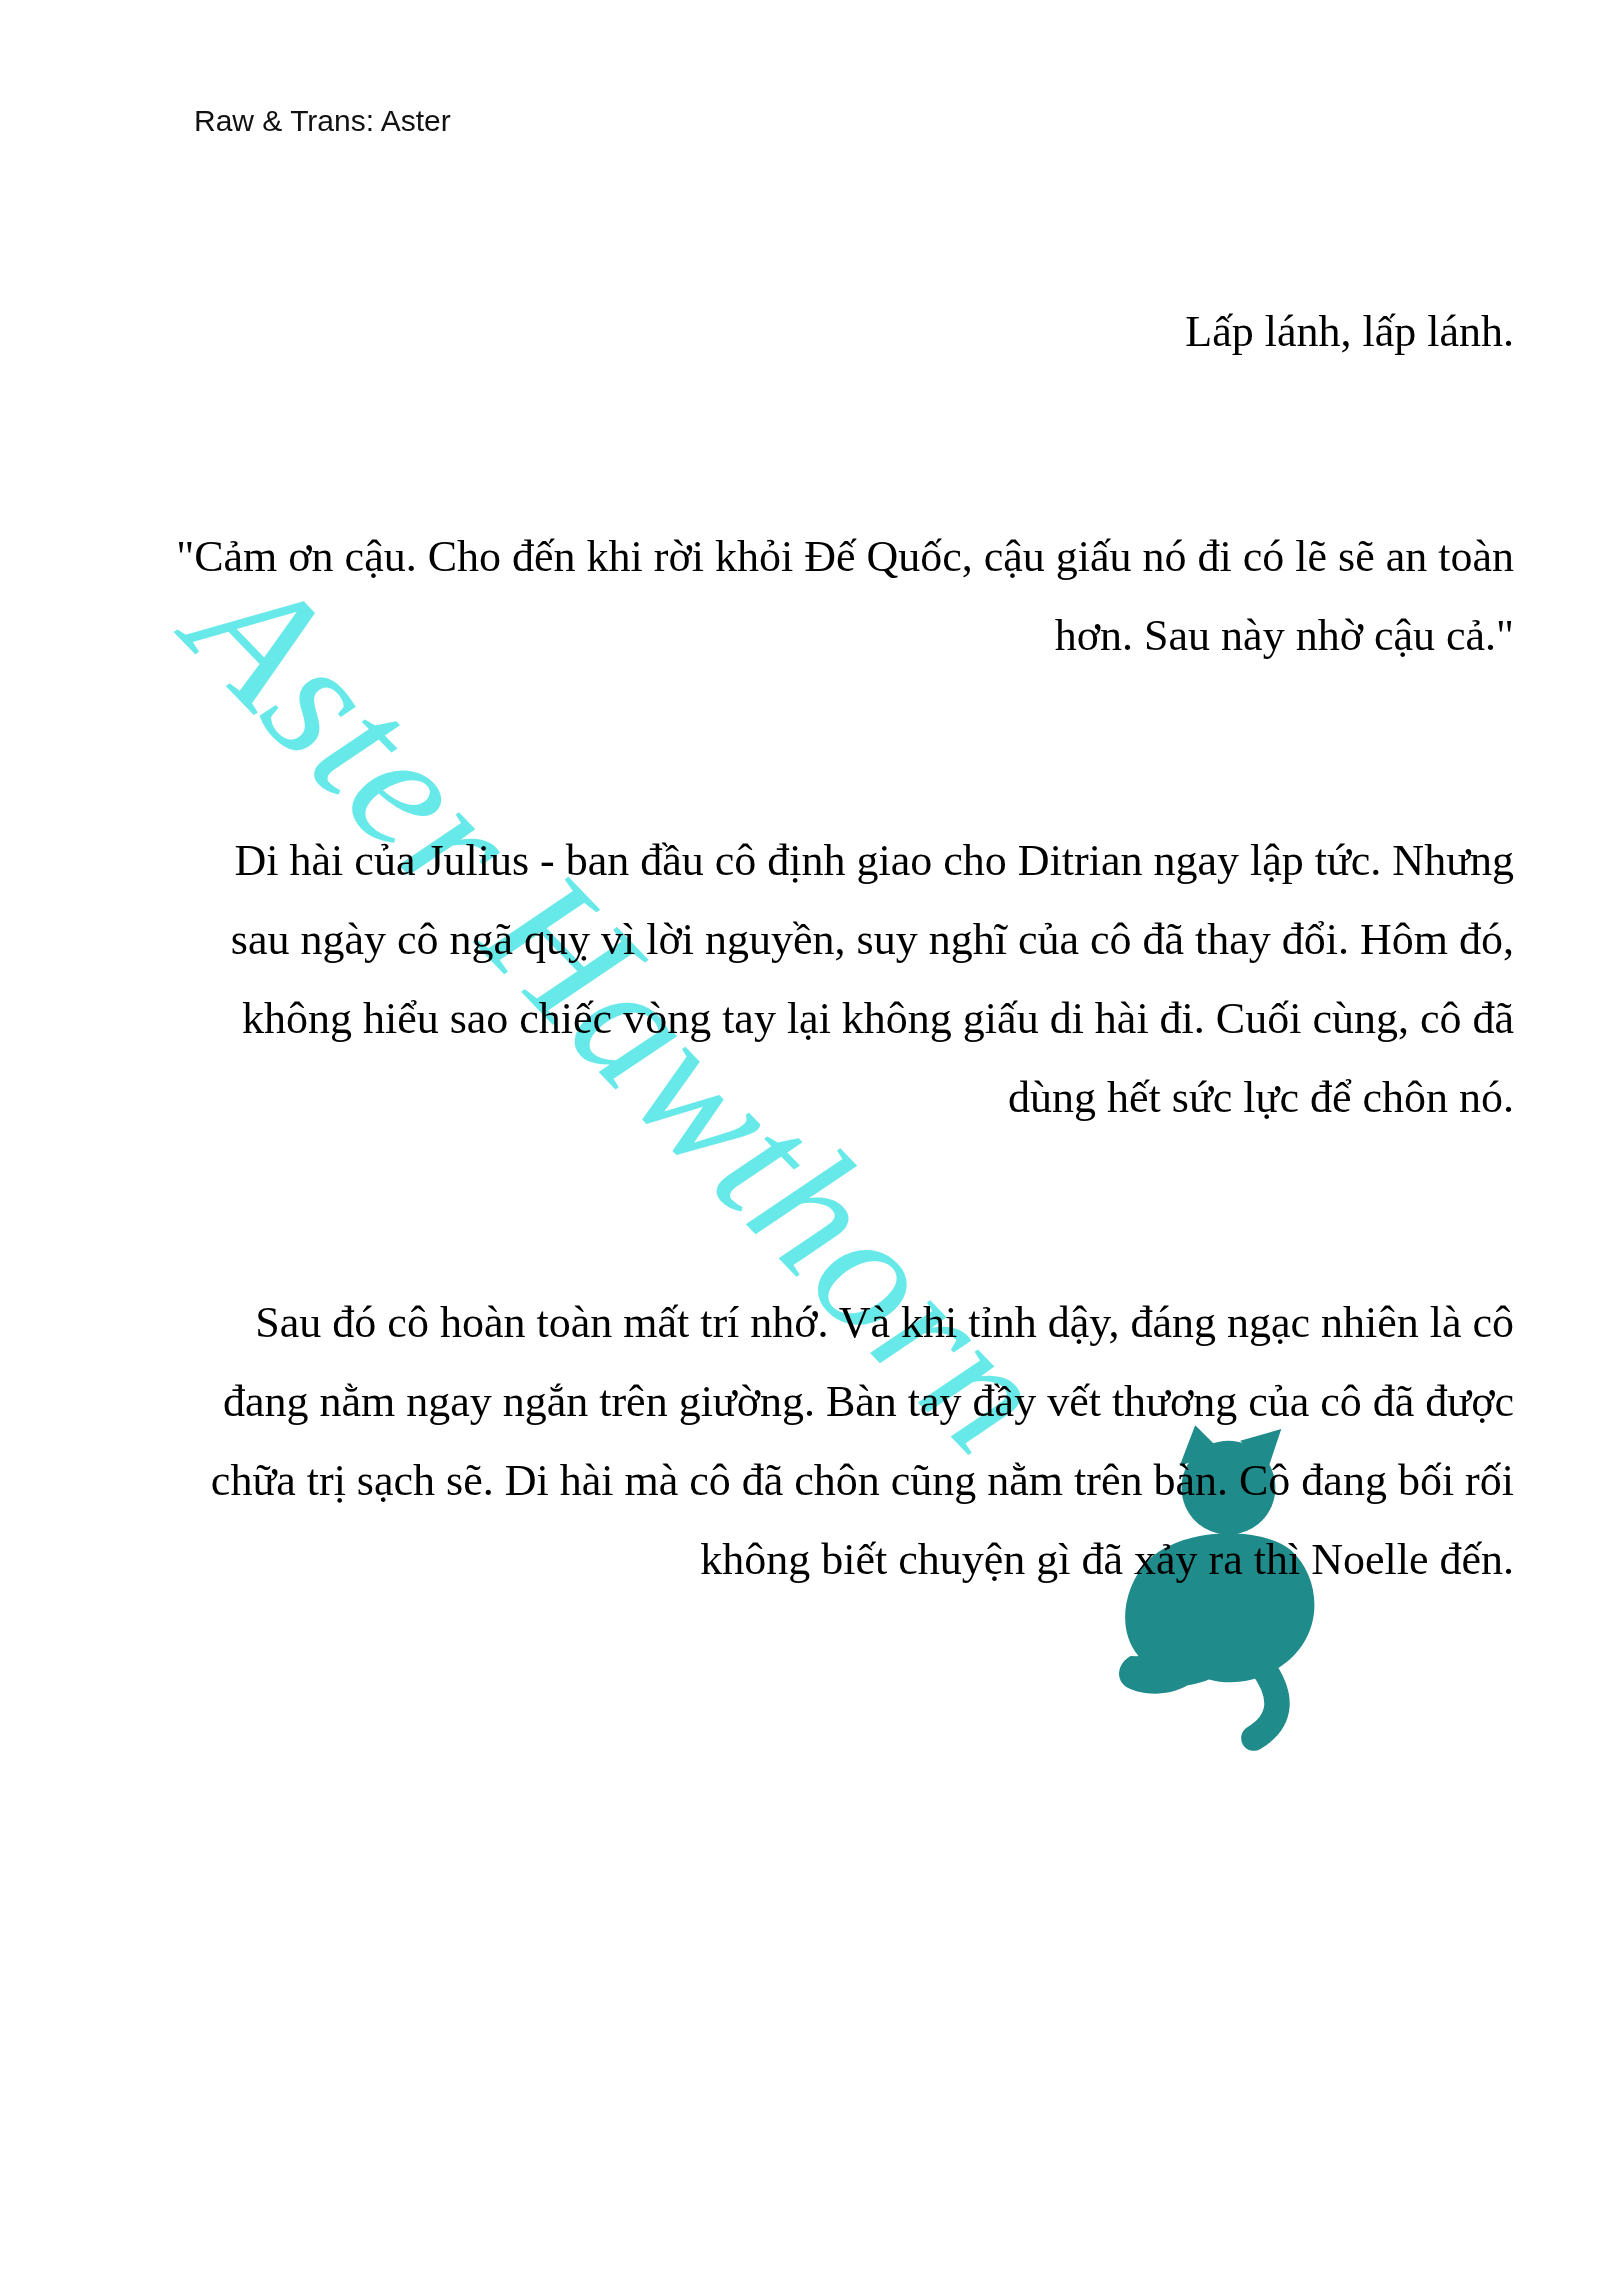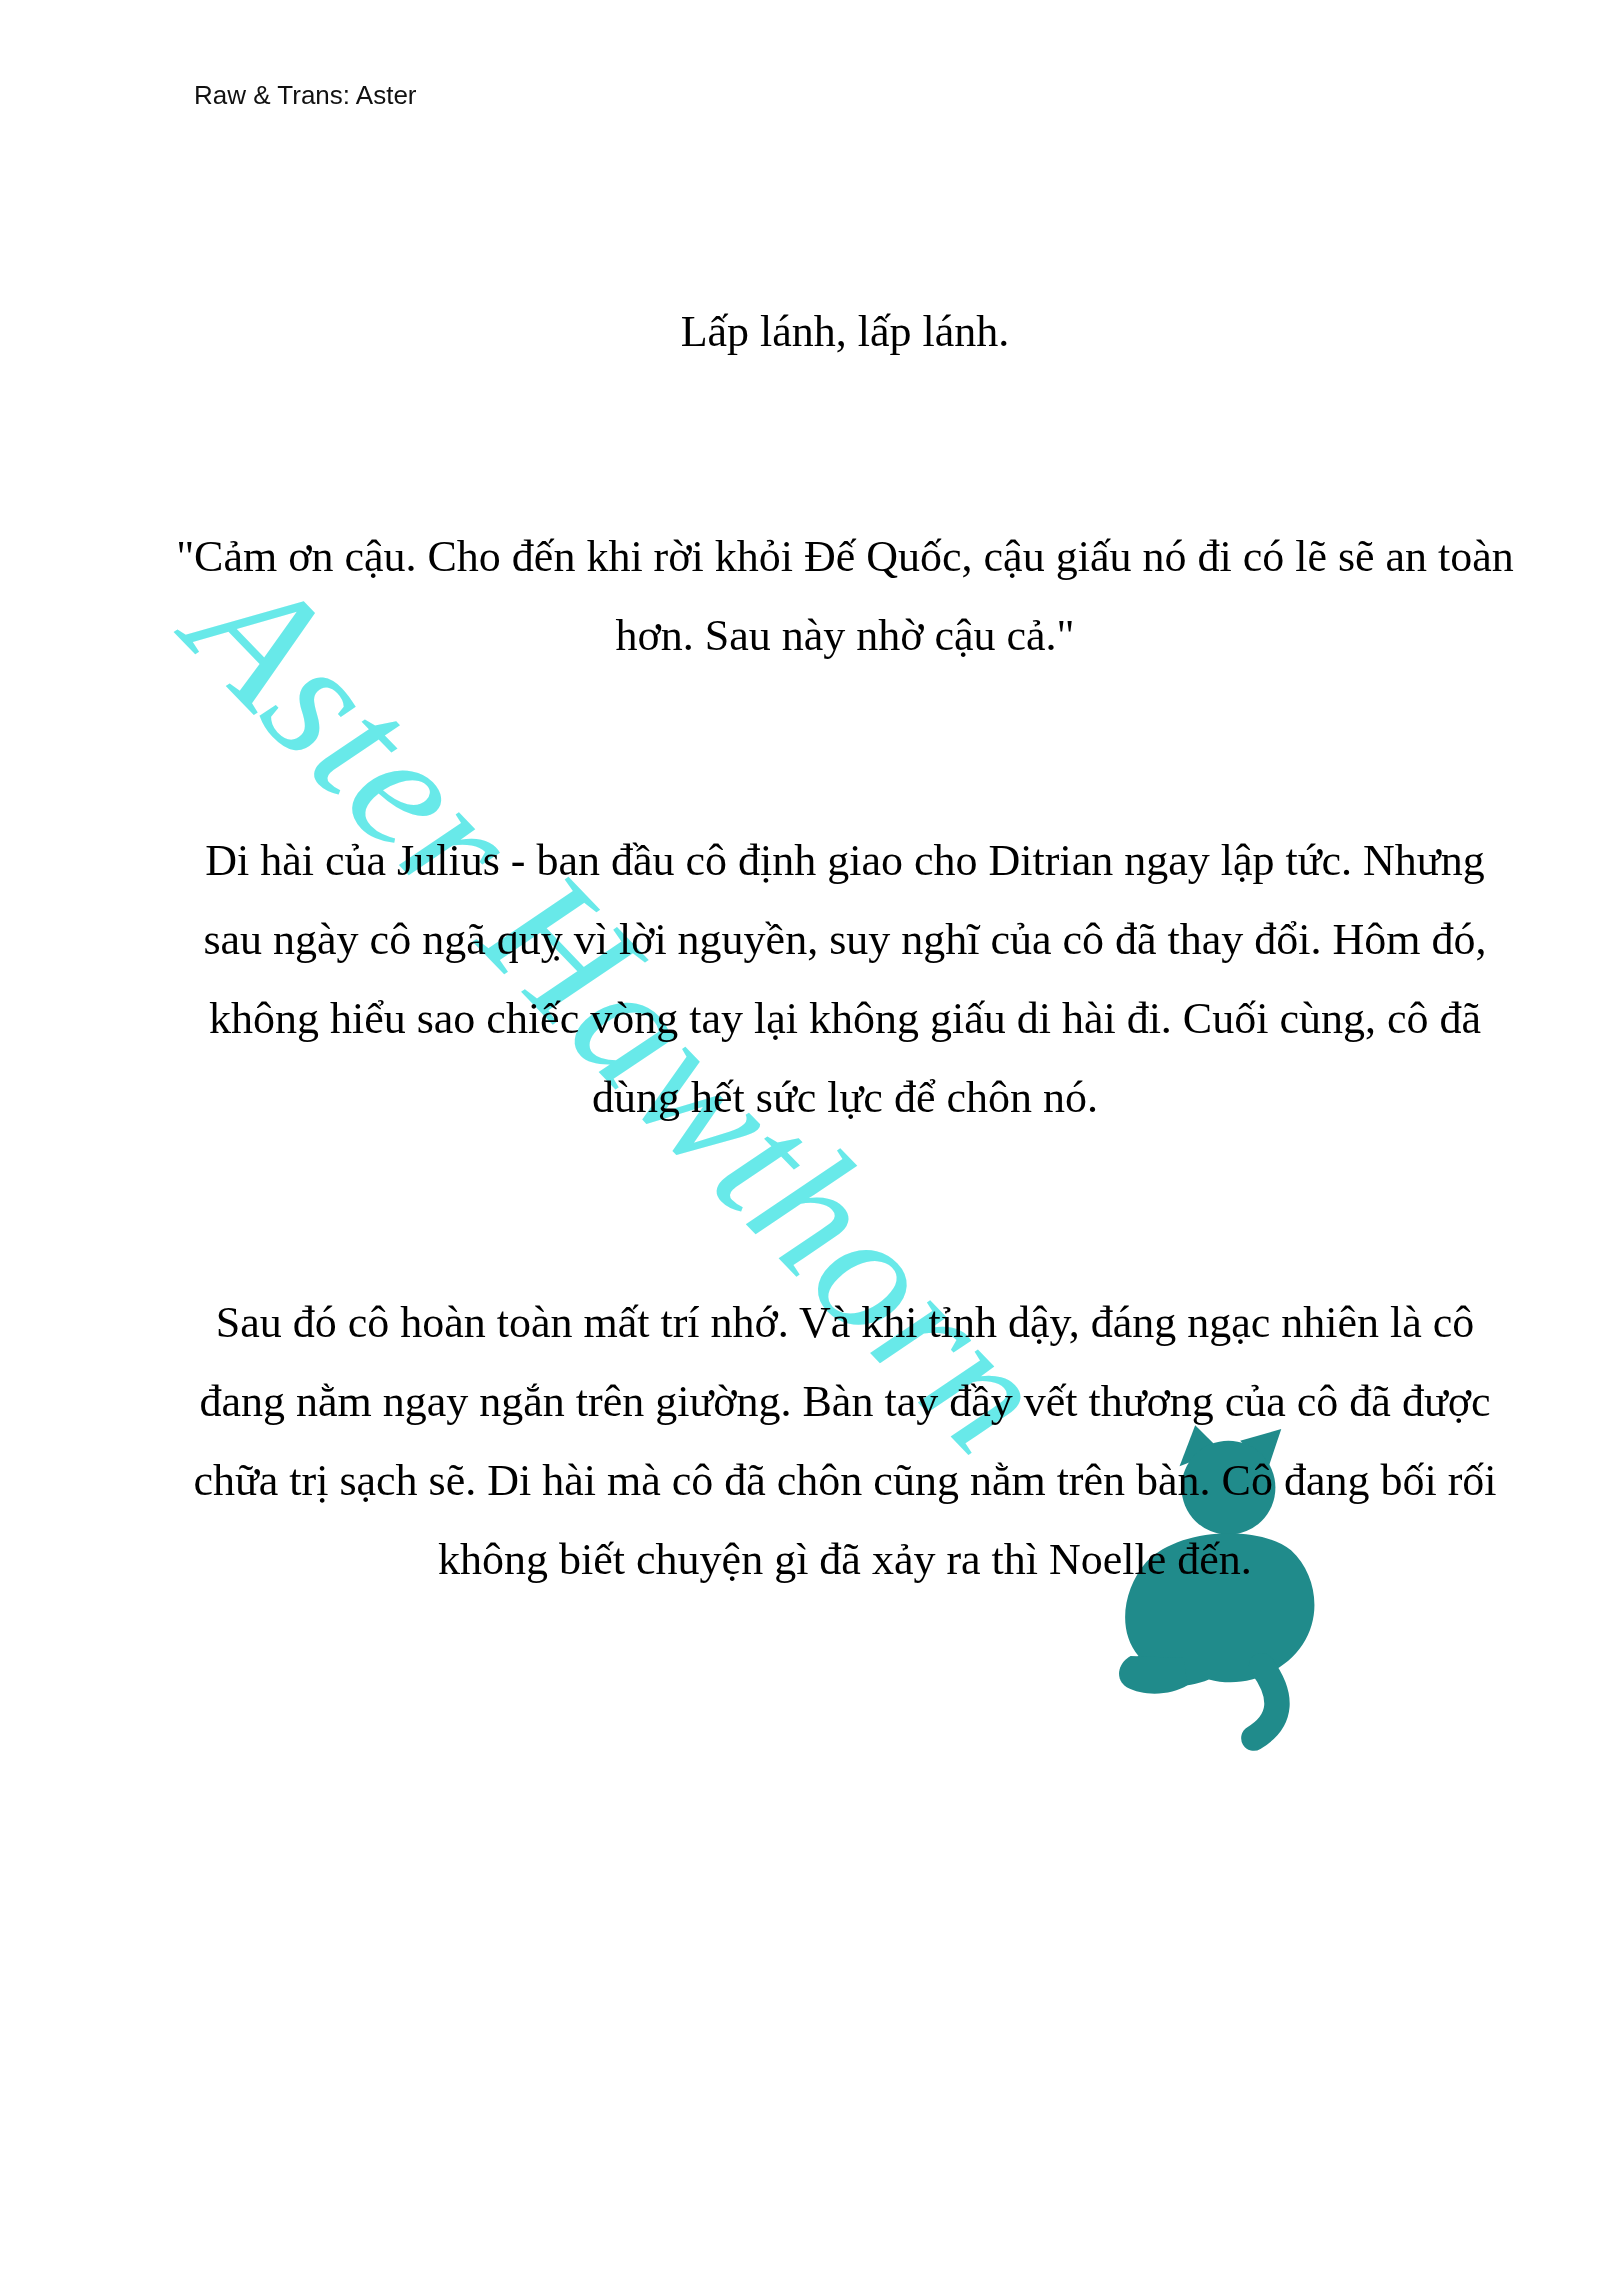--- a/index.html
+++ b/index.html
@@ -16,23 +16,23 @@
     height: 2293px;
     background: var(--bg-color);
     overflow: hidden;
     margin: 0 auto;
     font-family: "Liberation Serif", serif;
     color: var(--text-color);
   }
   .credit {
     position: absolute;
     left: 194px;
-    top: 80px;
+    top: 104px;
     font-family: "Liberation Sans", sans-serif;
-    font-size: 26px;
+    font-size: 30px;
     color: #111111;
     z-index: 3;
     white-space: nowrap;
     text-align: right;
   }
   .watermark {
     position: absolute;
     left: 294px;
     top: 529px;
     transform: rotate(46deg);
@@ -49,21 +49,21 @@
     position: absolute;
     left: 176px;
     top: 292px;
     width: 1338px;
     z-index: 2;
     font-size: 44px;
     line-height: 79px;
   }
   .content p {
     margin-bottom: 146px;
-    text-align: center;
+    text-align: right;
   }
   .cat {
     position: absolute;
     left: 1115px;
     top: 1423px;
     width: 223px;
     height: 328px;
     z-index: 1;
   }
   .cat svg { width: 100%; height: 100%; display: block; }

